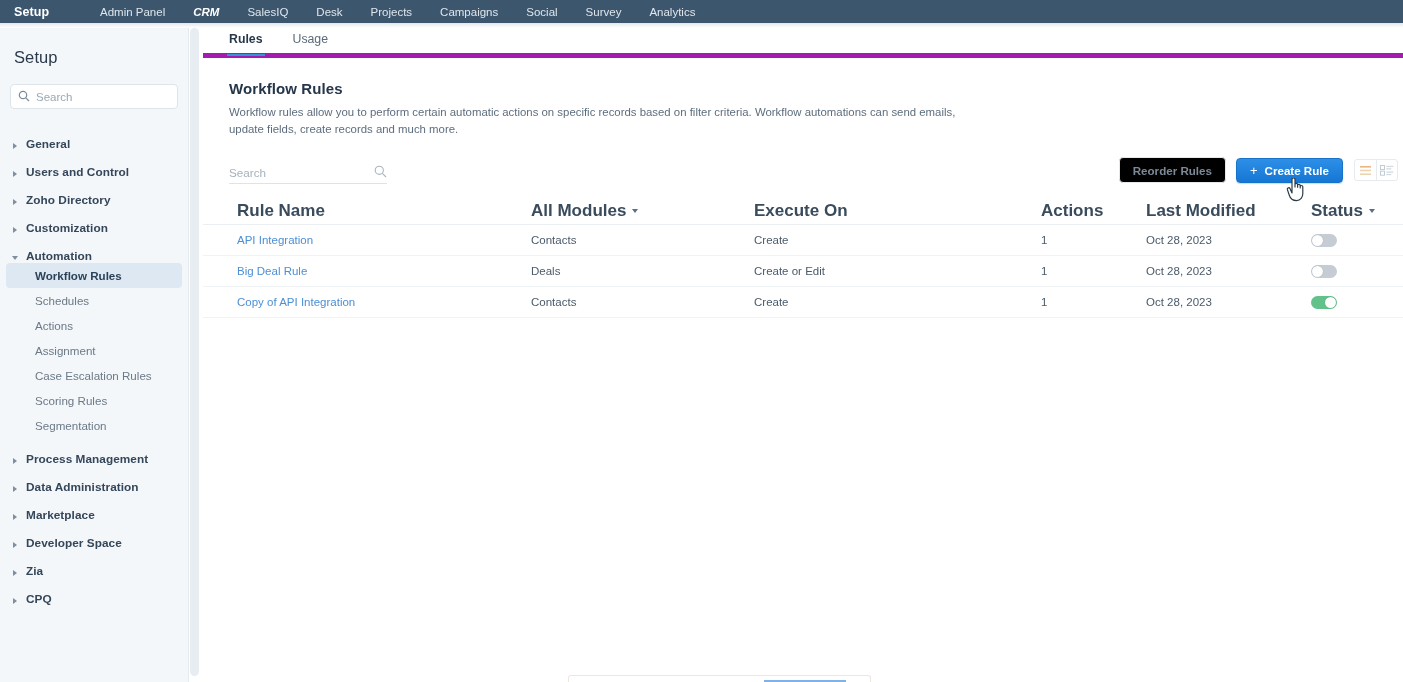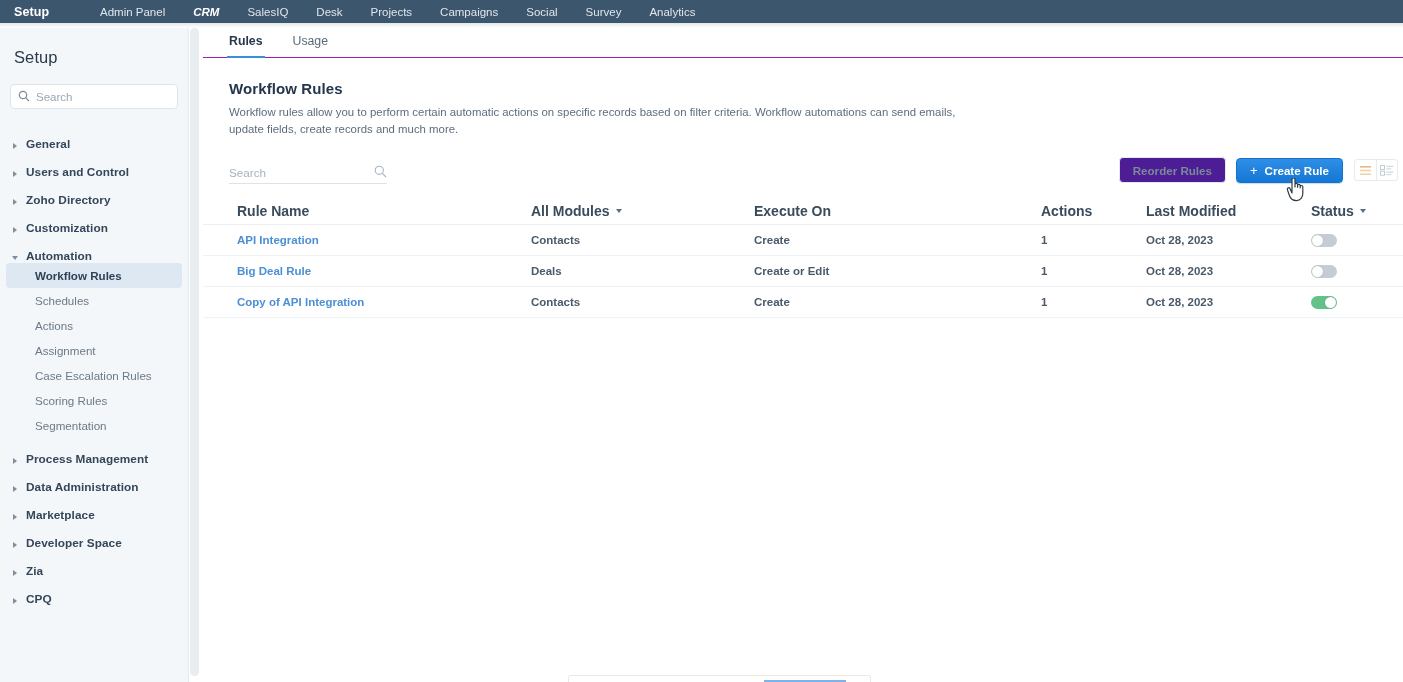--- a/index.html
+++ b/index.html
@@ -116,21 +116,21 @@
 
   
   .main {
     position: absolute; top: 28px; left: 203px;
     width: 1200px; height: 654px;
     background: #ffffff;
   }
 
   .tabs {
     height: 30px;
-    border-bottom: 1px solid #a21caf;
+    border-bottom: 5px solid #a21caf;
     display: flex; align-items: center;
     padding-left: 26px;
   }
   .tab {
     position: relative;
     font-size: 12.3px; color: #5a6b7b;
     padding: 6px 0 9px 0; margin-right: 30px;
     cursor: pointer; white-space: nowrap;
   }
   .tab.active { color: #26384a; font-weight: bold; }
@@ -171,21 +171,21 @@
   }
   .list-search-input::placeholder { color: #a6b2bd; }
 
   .toolbar-right {
     position: absolute; right: 5px; top: 0;
     display: flex; align-items: center;
   }
   .btn-reorder {
     height: 25px; padding: 12px 13px;
     border: 1px solid #e3e9ee; border-radius: 4px;
-    background: #4c1d95; color: #7c8a98;
+    background: #000000; color: #7c8a98;
     font-size: 11.6px; font-weight: bold;
     display: flex; align-items: center;
     cursor: pointer;
   }
   .btn-create {
     position: relative;
     height: 25px; padding: 0 13px;
     margin-left: 10px;
     border: 1px solid #1673c9; border-radius: 4px;
     background: linear-gradient(to bottom, #2d8fe6, #1577d4);
@@ -226,29 +226,28 @@
     border-bottom: 1px solid #eceff2;
     padding-left: 8px;
   }
   .tr {
     display: flex; align-items: center;
     height: 31px;
     border-bottom: 1px solid #f0f3f5;
     padding-left: 8px;
   }
   .th {
-    font-size: 14px; color: #3a4b5c; font-weight: bold;
+    font-size: 17px; color: #3a4b5c; font-weight: bold;
     display: flex; align-items: center;
     white-space: nowrap;
   }
   .td {
     font-size: 11.5px; color: #4a5a6a;
     display: flex; align-items: flex-end;
     white-space: nowrap;
-    font-weight: bold;
   }
   .col-name   { width: 320px; padding-left: 26px; }
   .col-module { width: 223px; }
   .col-exec   { width: 287px; }
   .col-action { width: 105px; }
   .col-mod    { width: 165px; }
   .col-status { width: 90px; }
   .link { color: #4c8fd4; cursor: pointer; }
   .hdr-caret {
     width: 0; height: 0; margin-left: 6px;

